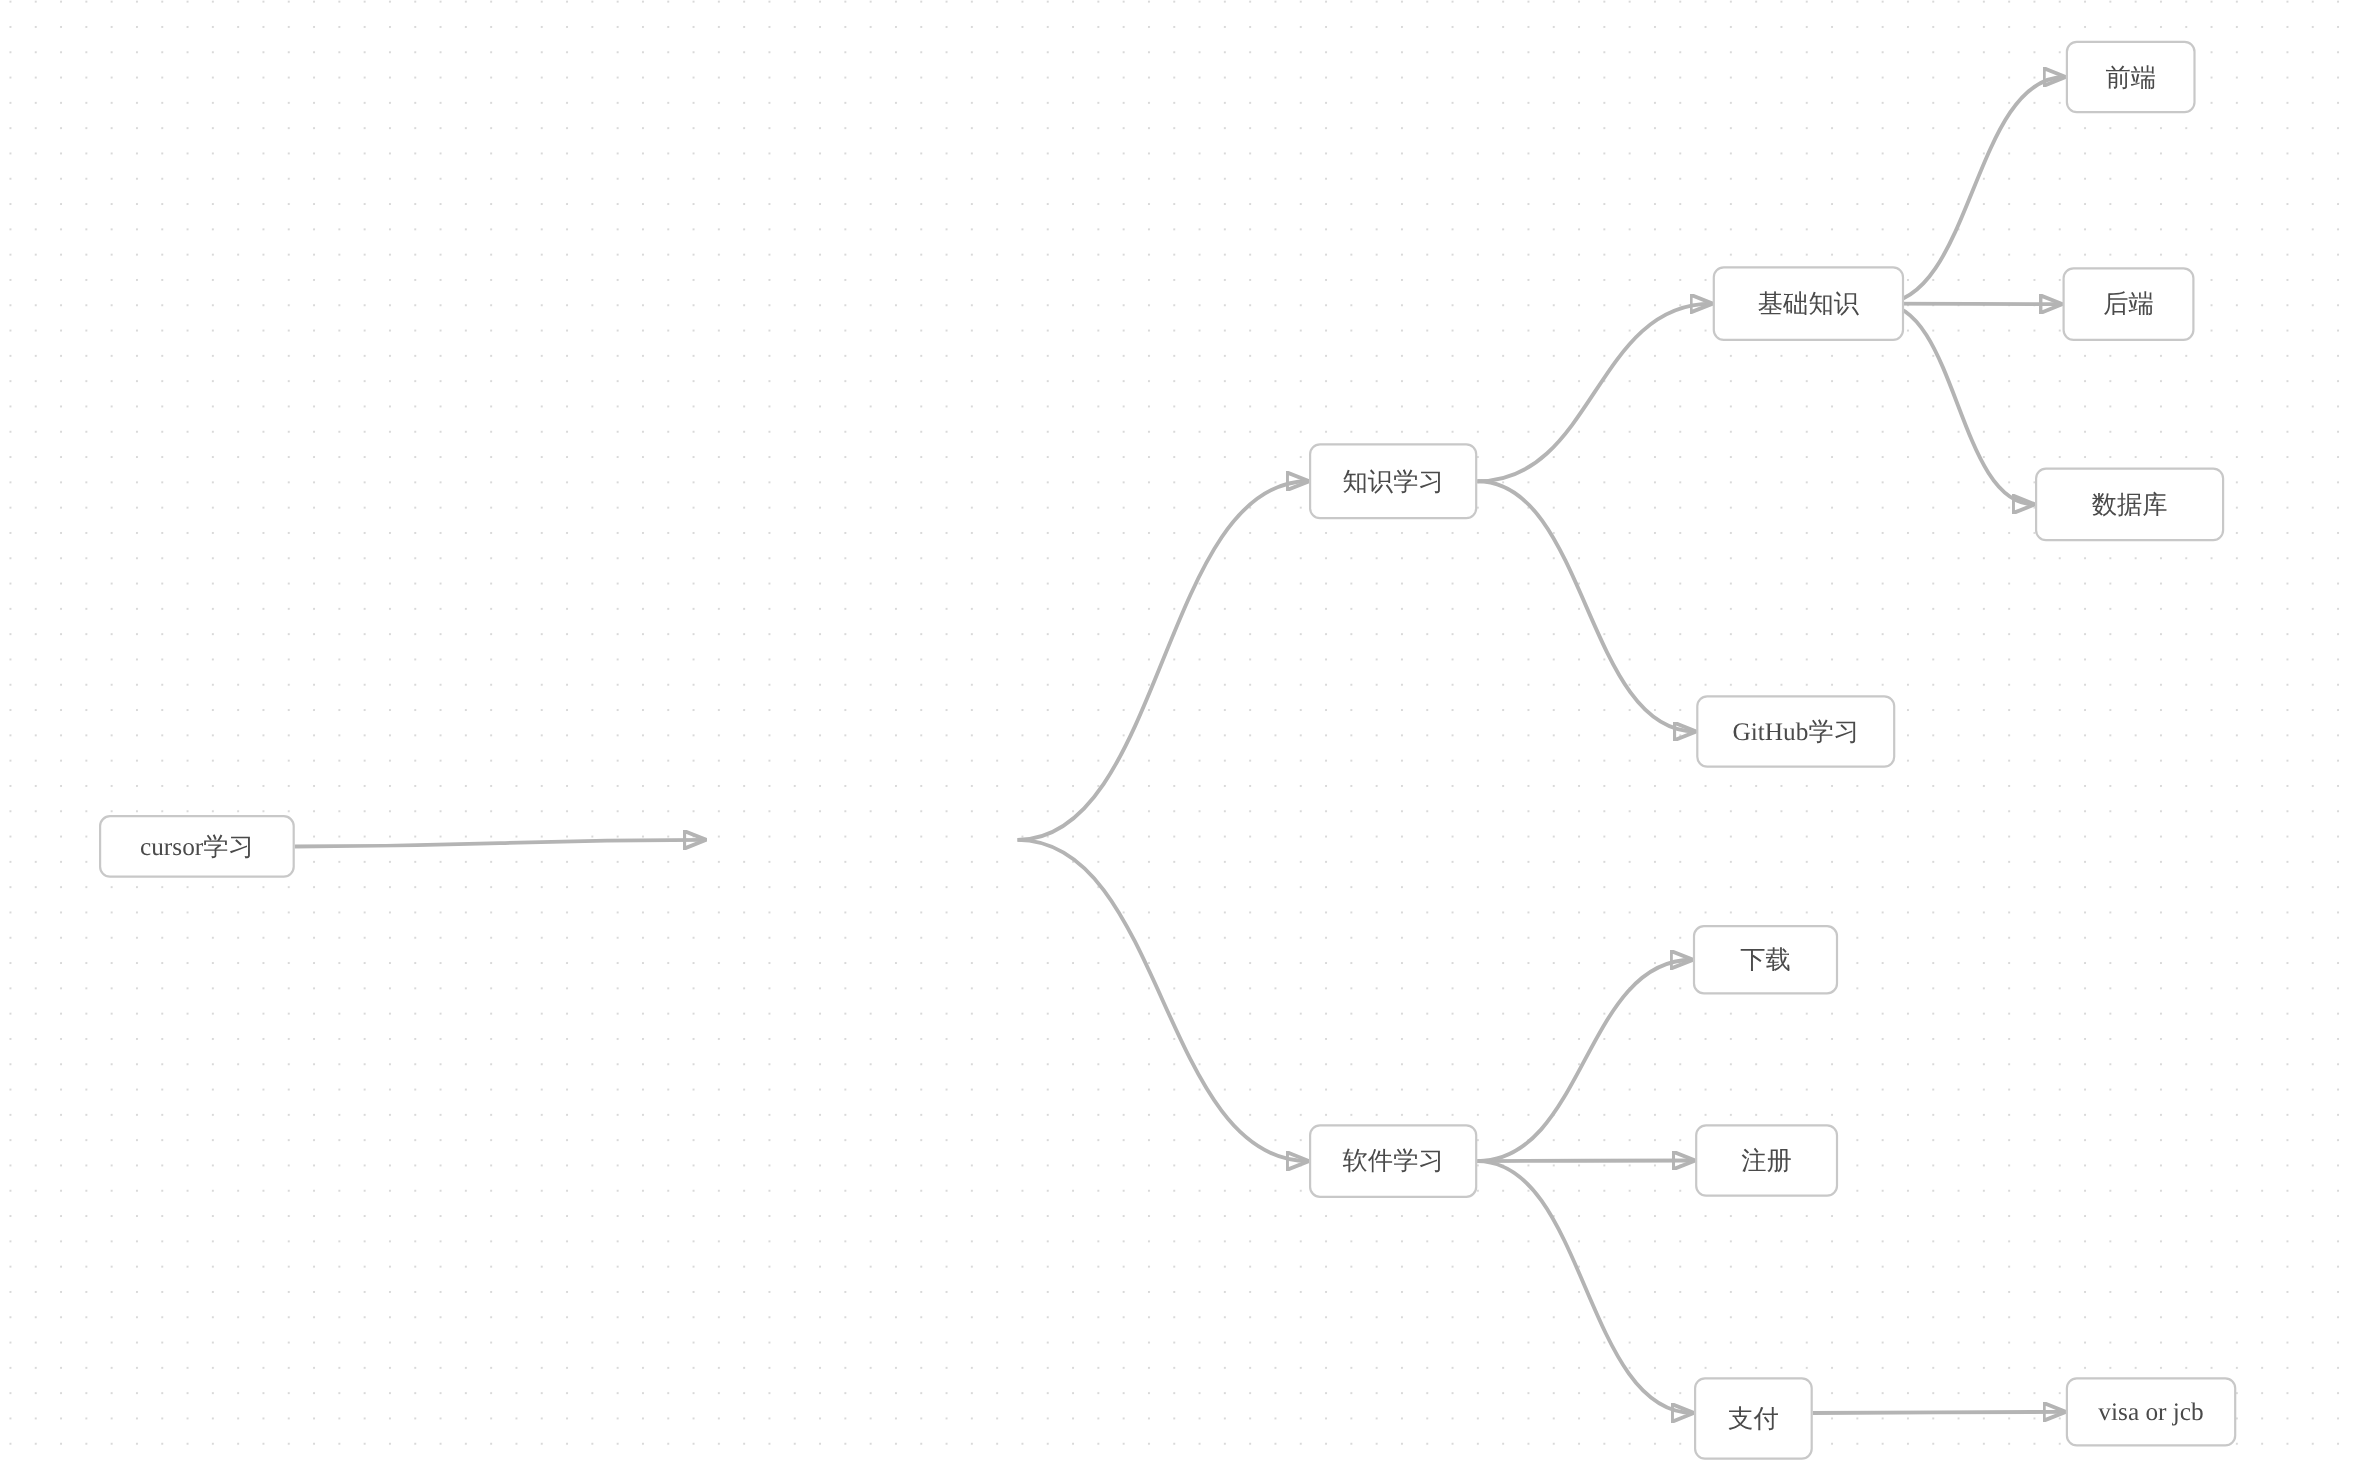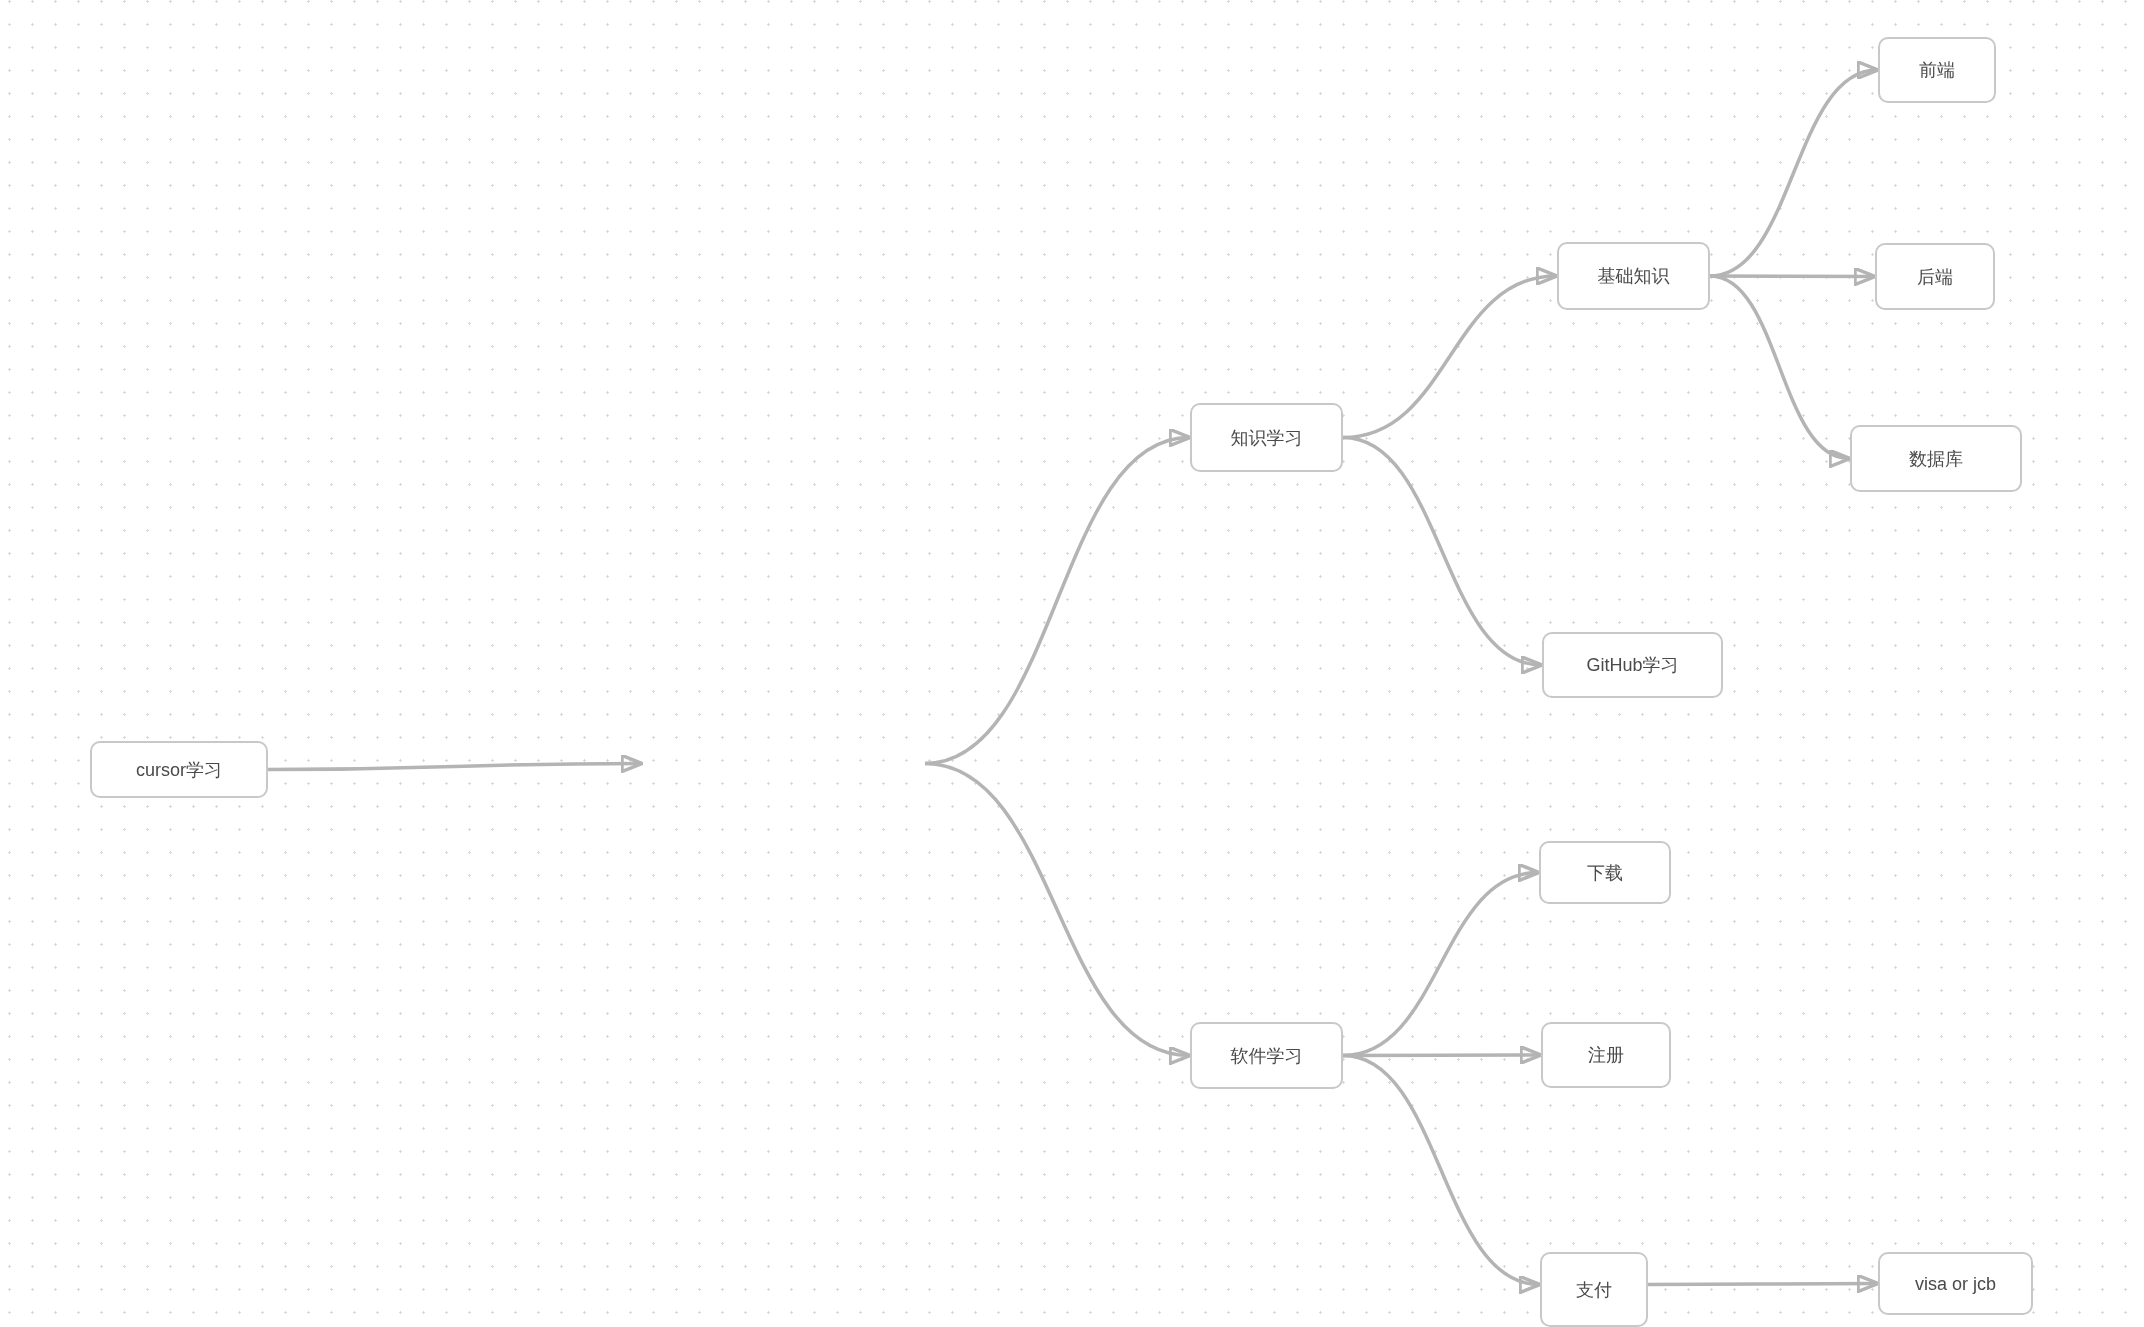--- a/index.html
+++ b/index.html
@@ -41,24 +41,25 @@
     box-sizing:border-box;
     background:var(--node-fill);
     border:2px solid var(--node-border);
     border-radius:10px;
     display:flex;
     align-items:center;
     justify-content:center;
     cursor:default;
   }
   .node-label{
-    font-size:18px;
+    font-size:23px;
     color:var(--node-text);
     white-space:nowrap;
     line-height:1;
+    font-family:Liberation Serif, serif;
   }
 </style>
 </head>
 <body>
 
 <div id="stage">
 
   <svg id="edges" viewBox="0 0 2144 1327" xmlns="http://www.w3.org/2000/svg">
     <defs>
       <marker id="arrowhead" markerUnits="userSpaceOnUse" markerWidth="22" markerHeight="18" refX="20" refY="9" orient="auto">
@@ -78,21 +79,21 @@
       <path d="M 1343 1055.5 C 1441 1055.5, 1441 1284.5, 1539 1284.5" marker-end="url(#arrowhead)"></path>
       <path d="M 1648 1284.5 C 1762.5 1284.5, 1762.5 1283.5, 1877 1283.5" marker-end="url(#arrowhead)"></path>
     </svg>
 
   <div class="node" style="left: 90px; top: 741px; width: 178px; height: 57px; align-items: center;">
       <span class="node-label">cursor学习</span>
     </div>
   <div class="node" style="left: 1190px; top: 403px; width: 153px; height: 69px;">
       <span class="node-label">知识学习</span>
     </div>
-  <div class="node" style="left: 1557px; top: 242px; width: 153px; height: 68px;">
+  <div class="node" style="left: 1557px; top: 242px; width: 174px; height: 68px;">
       <span class="node-label">基础知识</span>
     </div>
   <div class="node" style="left: 1878px; top: 37px; width: 118px; height: 66px;">
       <span class="node-label">前端</span>
     </div>
   <div class="node" style="left: 1875px; top: 243px; width: 120px; height: 67px;">
       <span class="node-label">后端</span>
     </div>
   <div class="node" style="left: 1850px; top: 425px; width: 172px; height: 67px;">
       <span class="node-label">数据库</span>

